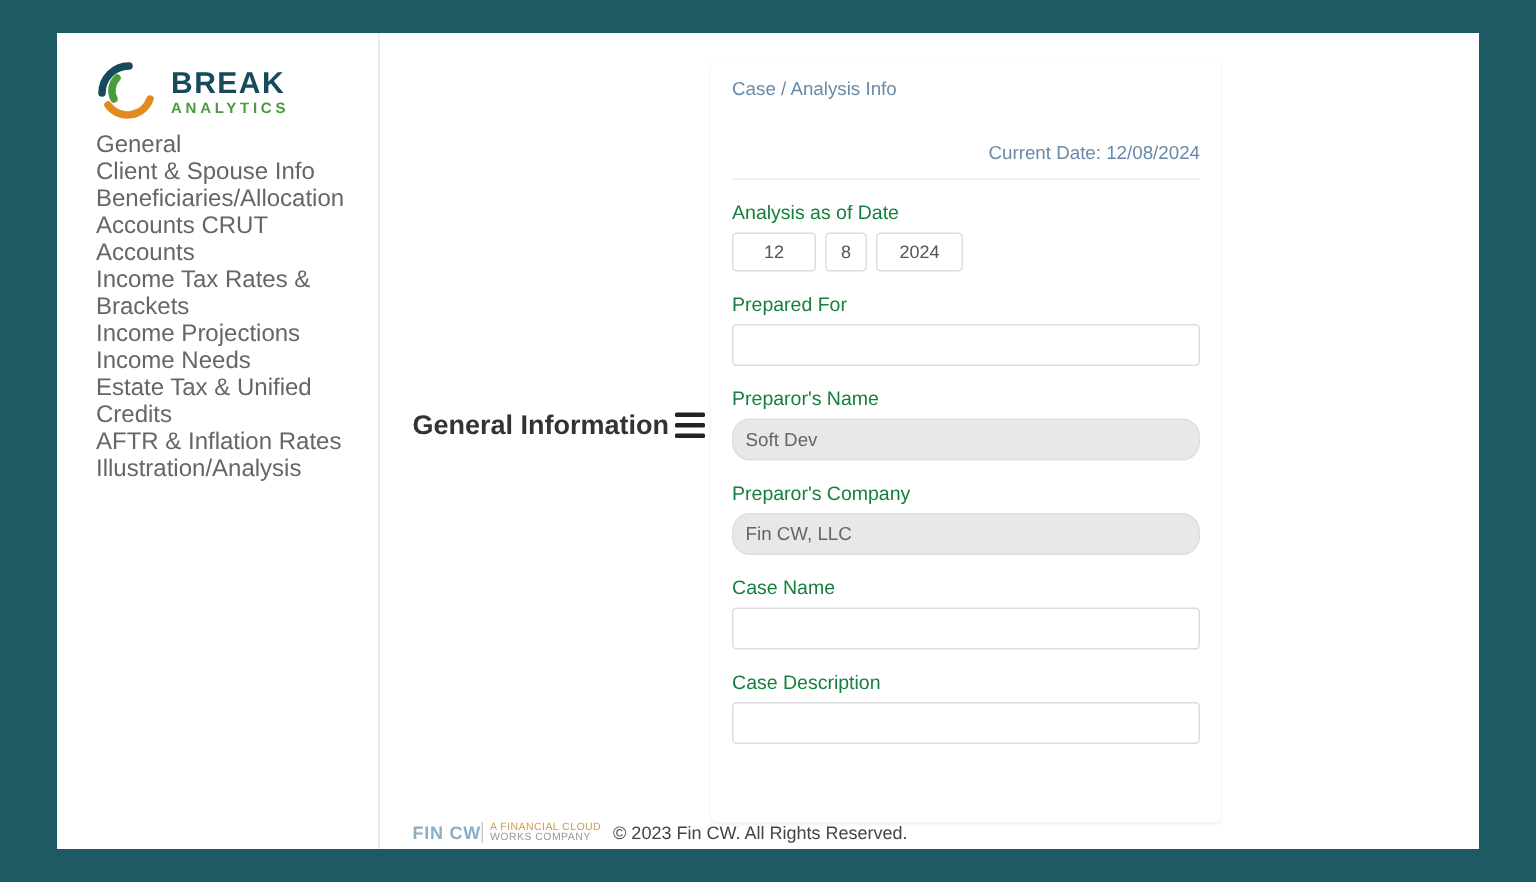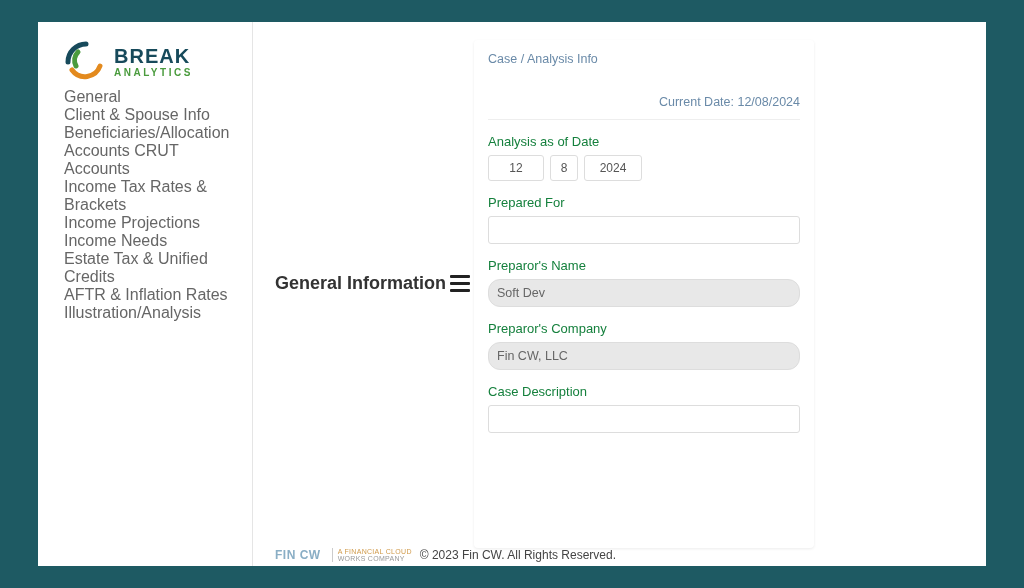--- a/index.html
+++ b/index.html
@@ -147,21 +147,21 @@
     position: absolute;
     bottom: 4px;
     left: 22px;
     display: flex;
     align-items: center;
     gap: 8px;
   }
   .footer-logo {
     display: flex;
     align-items: flex-start;
-    gap: 11px;
+    gap: 0;
   }
   .fincw-text {
     font-size: 12px;
     font-weight: 600;
     color: #8aaec5;
     letter-spacing: 0.5px;
   }
   .fincw-tag {
     display: flex;
     flex-direction: column;
@@ -247,20 +247,24 @@
       <div class="form-group">
         <label class="form-label">Preparor's Name</label>
         <input class="input readonly" readonly="" value="Soft Dev" style="">
       </div>
 
       <div class="form-group">
         <label class="form-label">Preparor's Company</label>
         <input class="input readonly" readonly="" value="Fin CW, LLC" style="">
       </div>
 
+      <div class="form-group">
+        <label class="form-label">Case Name</label>
+        <input class="input" value="" style="">
+      </div>
 
       <div class="form-group" style="margin-bottom:0">
         <label class="form-label">Case Description</label>
         <input class="input" value="" style="">
       </div>
     </div>
 
     <div class="footer">
       <div class="footer-logo">
         <span class="fincw-text">FIN CW</span>

